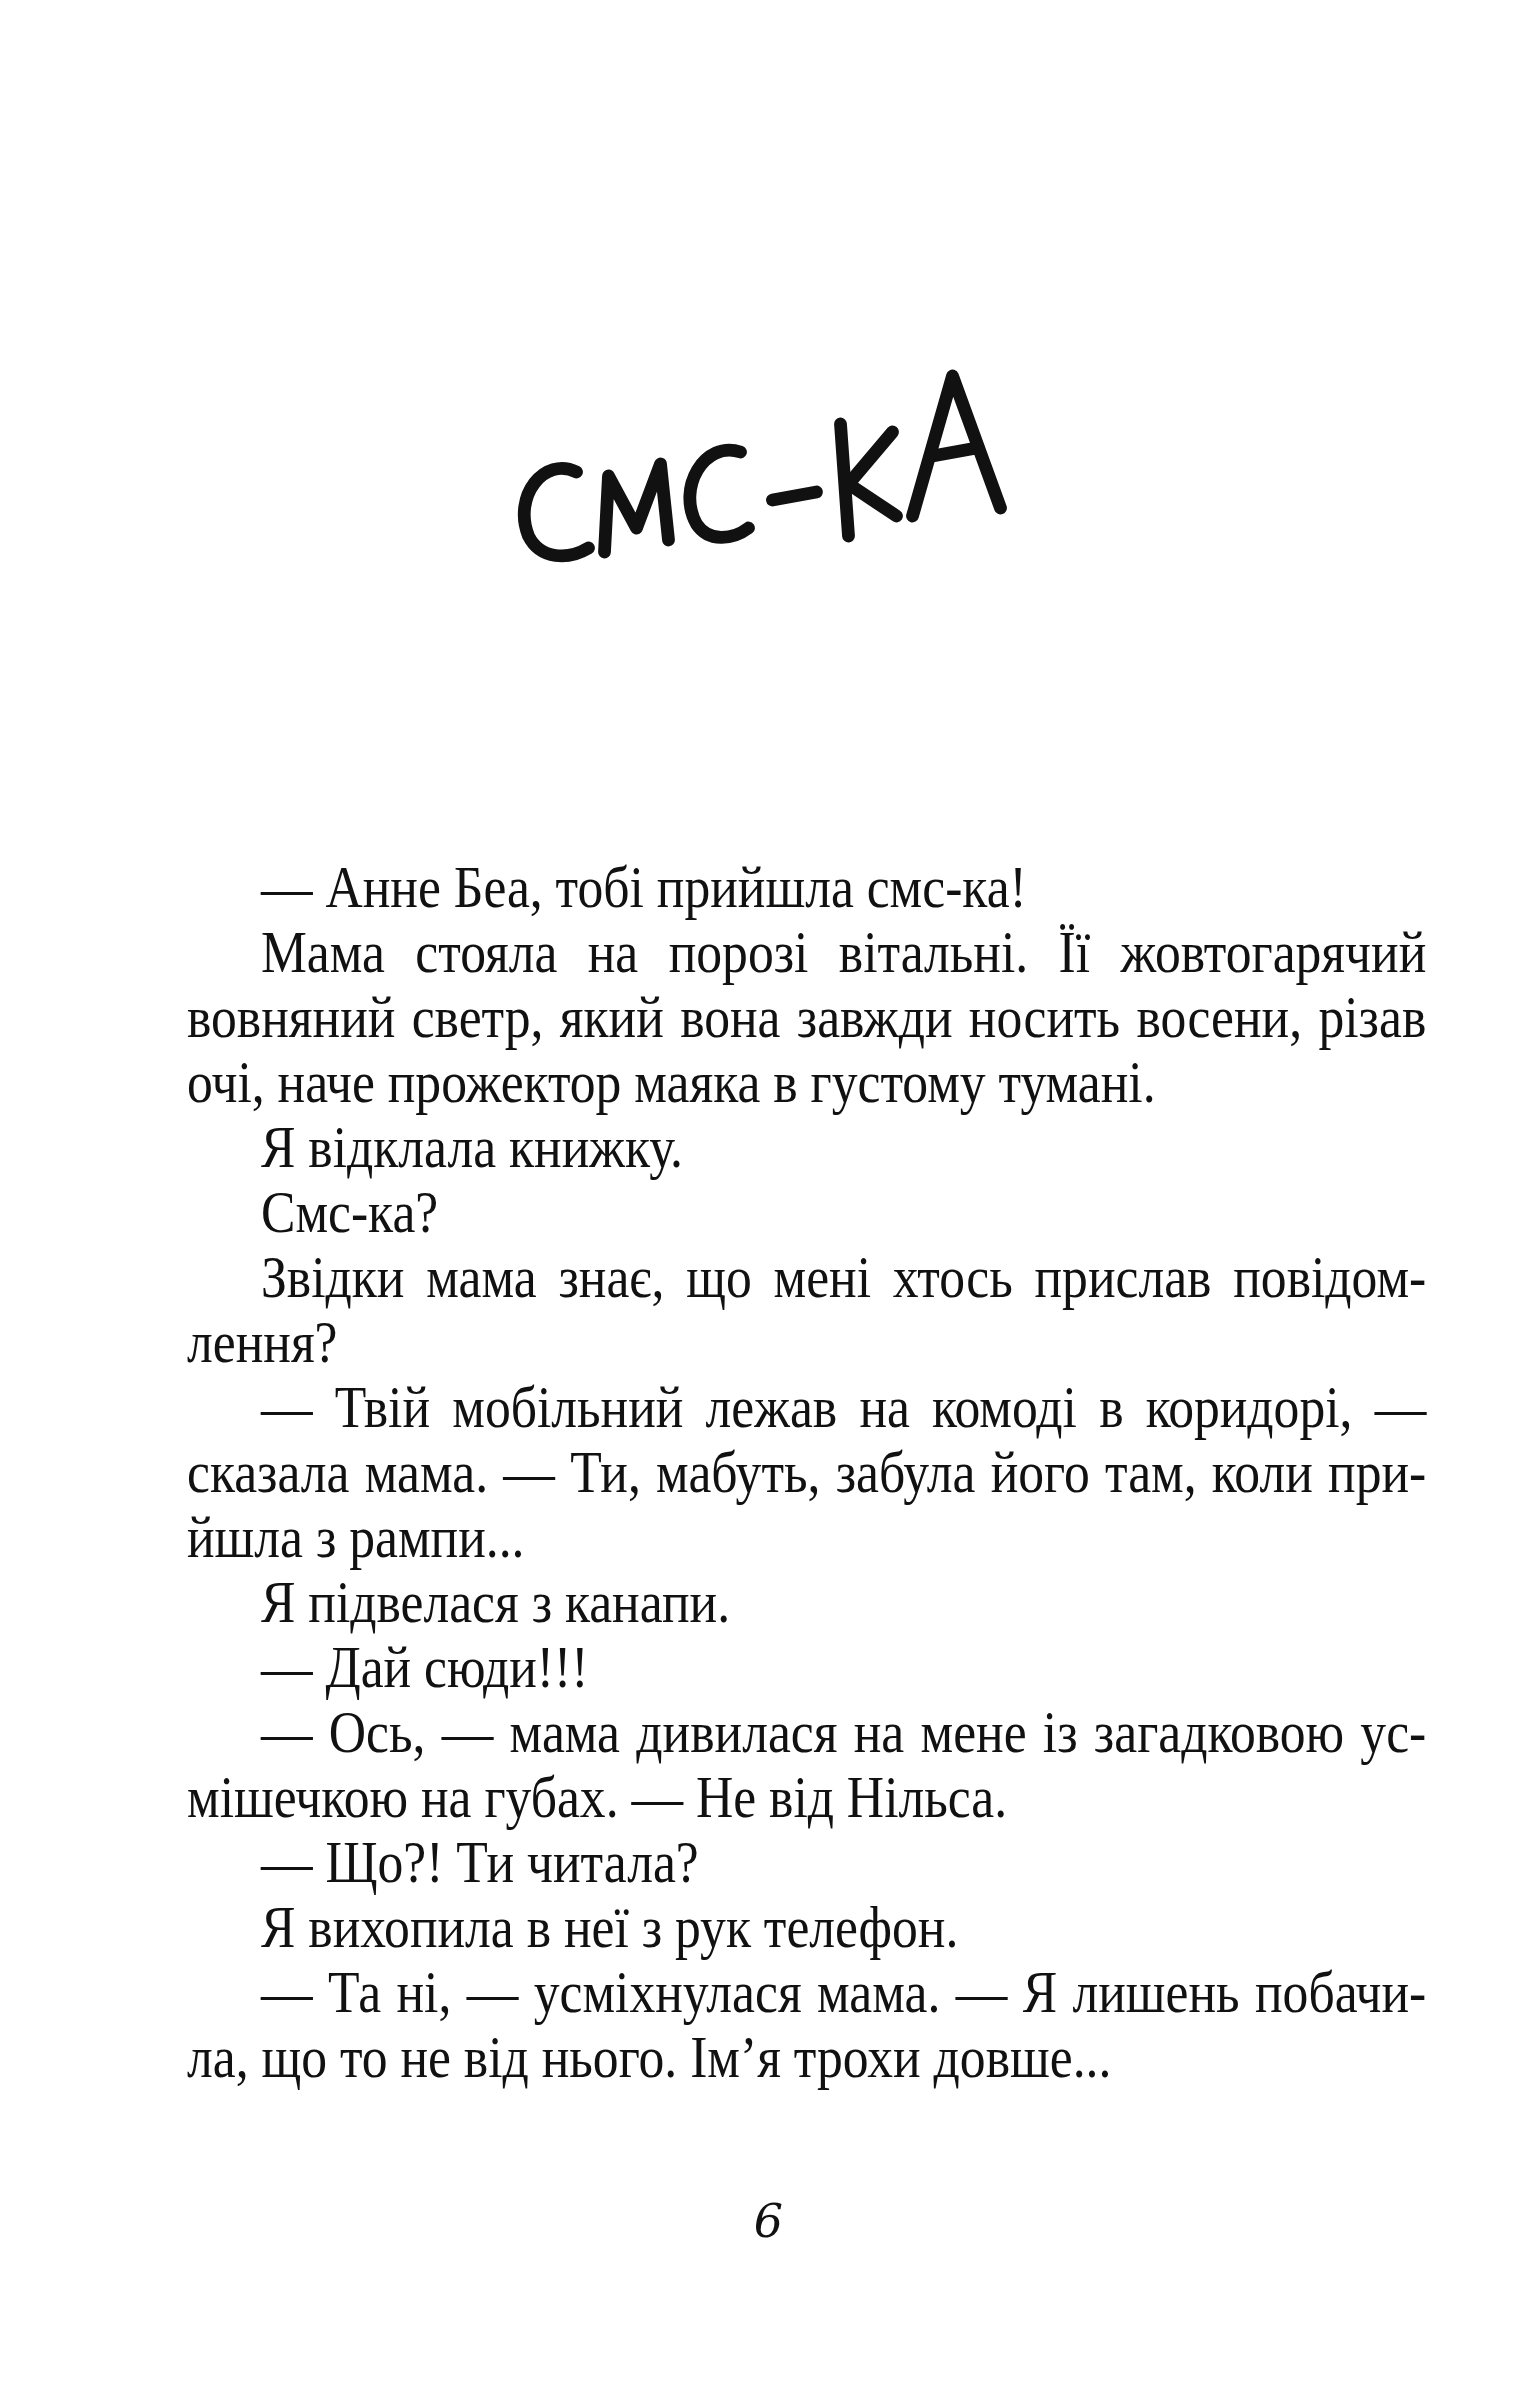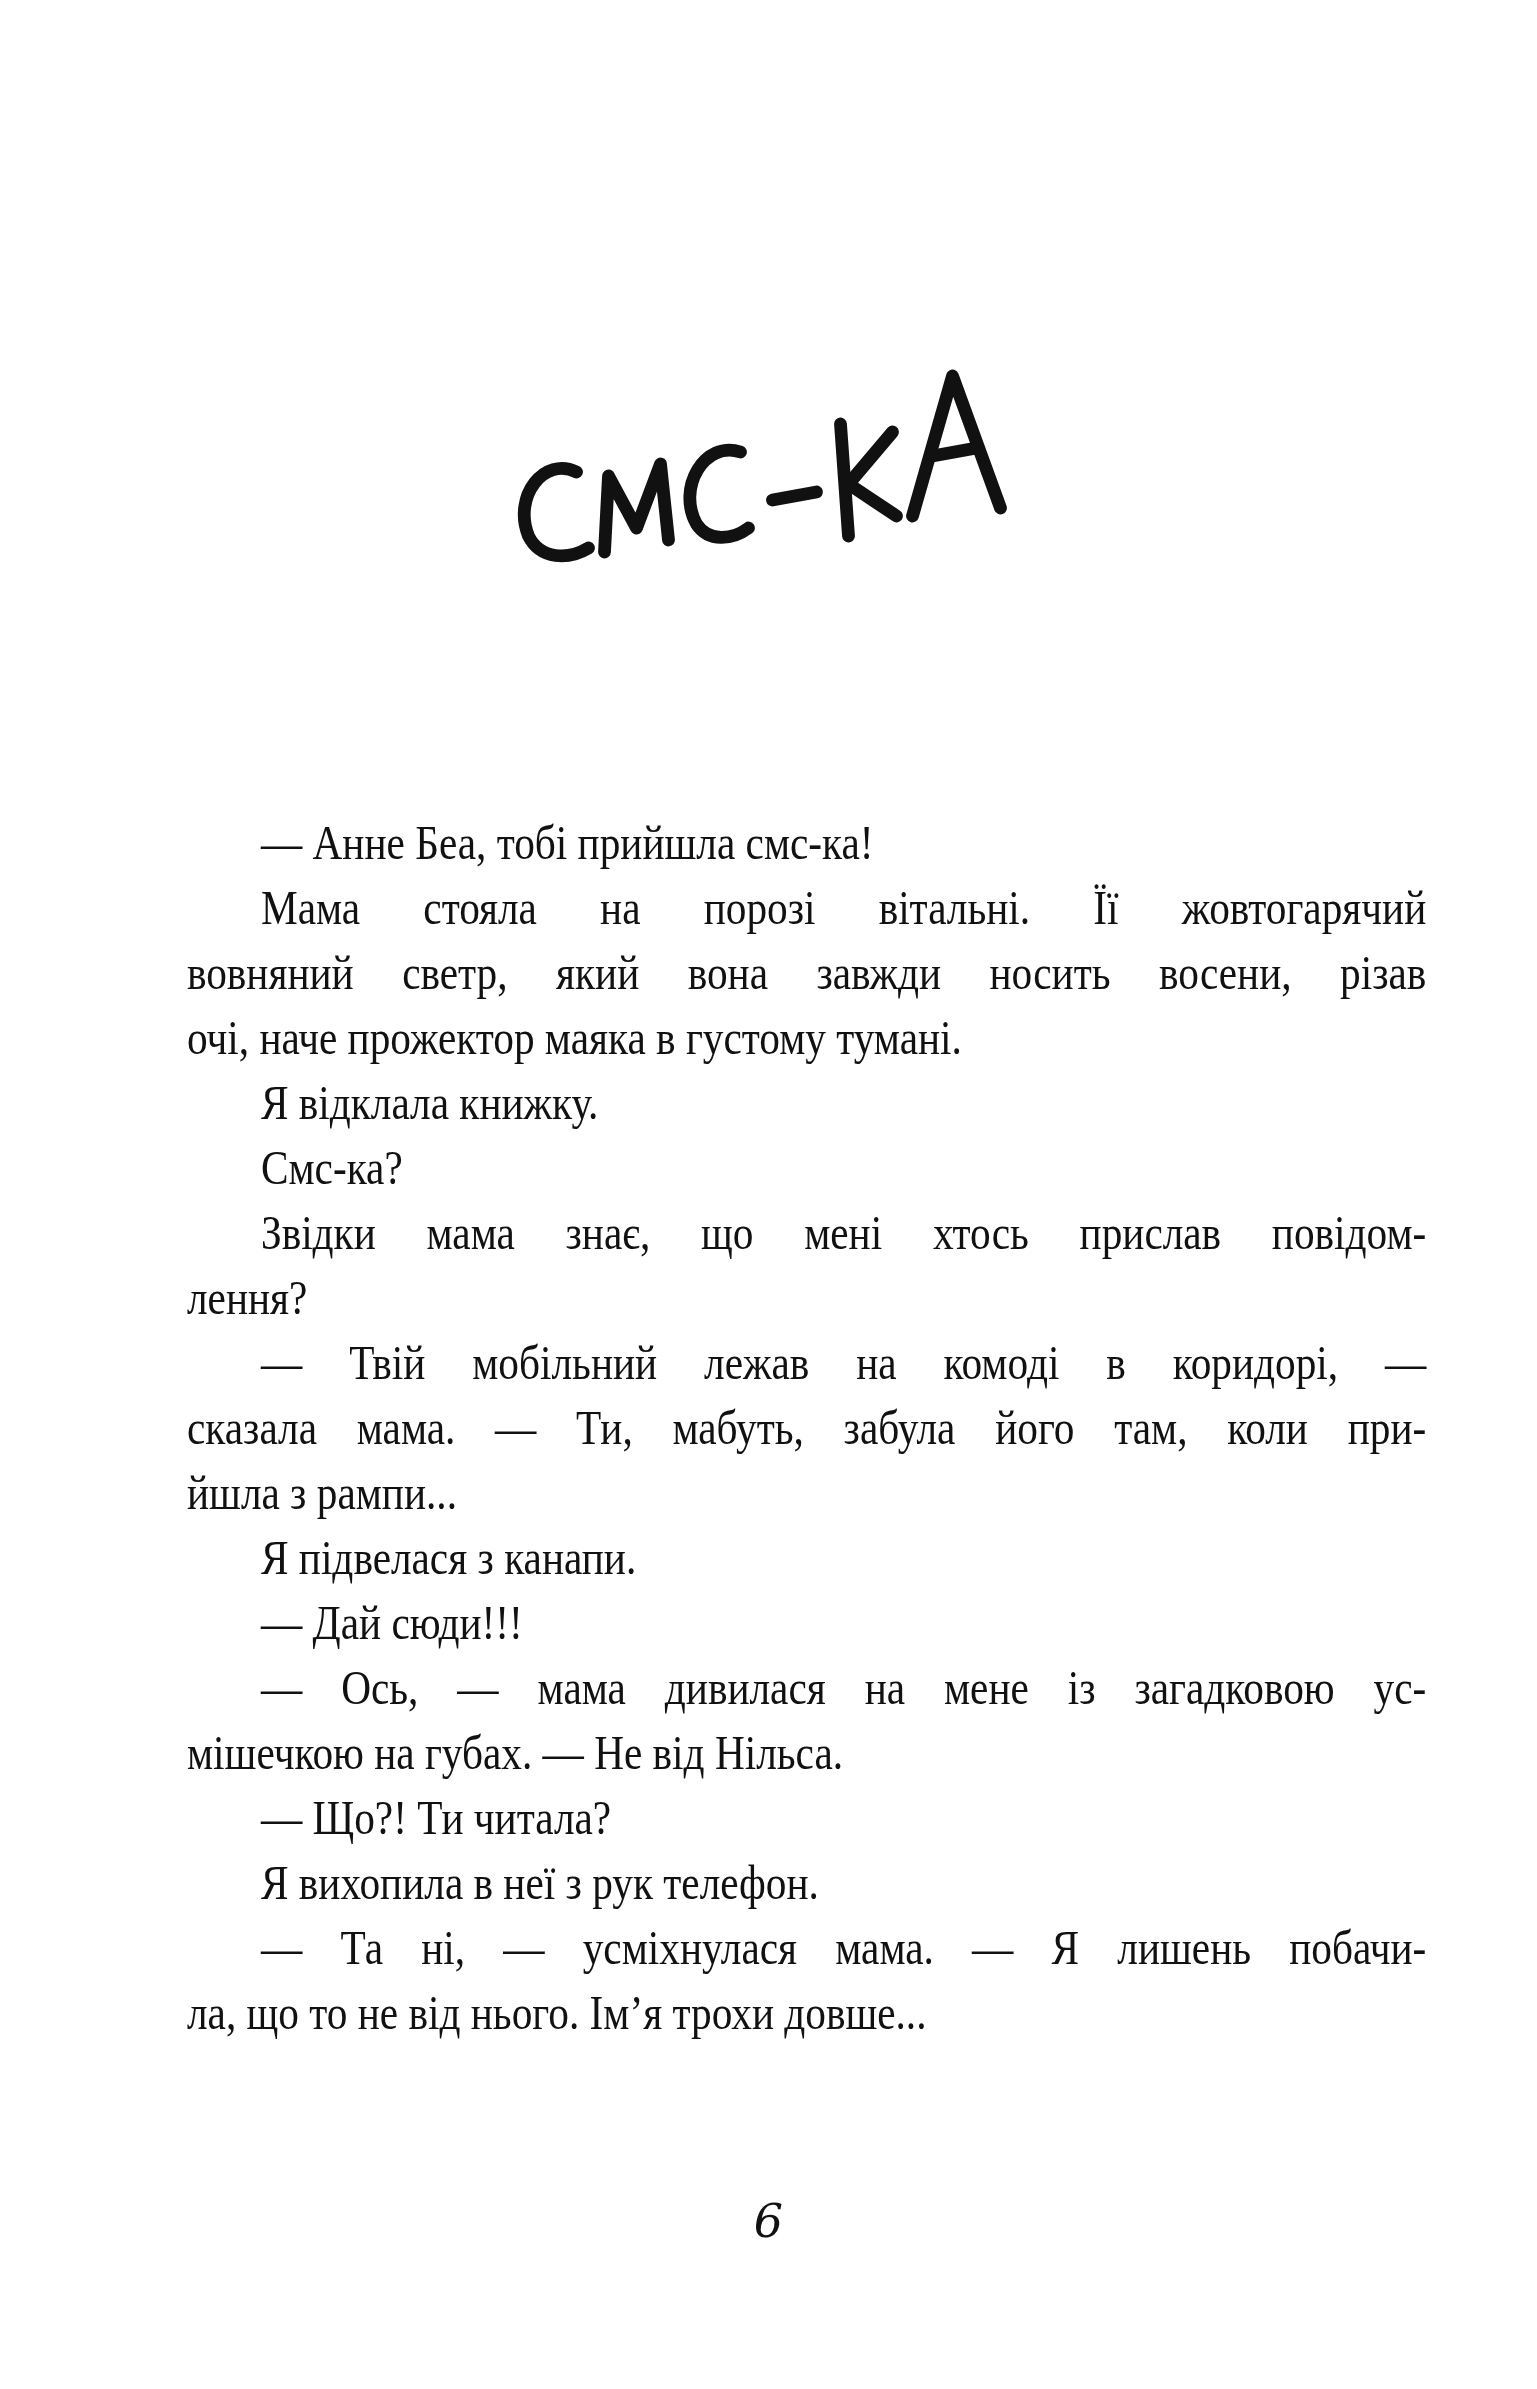--- a/index.html
+++ b/index.html
@@ -2,23 +2,23 @@
 <html style="font-size:13px"><head>
 <meta charset="utf-8">
 <style>
   html, body { margin: 0; padding: 0; background: #ffffff; }
   body { width: 1537px; height: 2389px; position: relative; overflow: hidden; }
   .title {
     position: absolute; left: 496px; top: 336px; width: 657px; height: 240px;
   }
   .title svg { width: 100%; height: 100%; }
   .body-text {
-    position: absolute; left: 187px; top: 810px; width: 1240px;
+    position: absolute; left: 187px; top: 855px; width: 1240px;
     font-family: "Liberation Serif", serif;
-    font-size: 48px; line-height: 65px; color: #111;
+    font-size: 60px; line-height: 65px; color: #111;
     transform-origin: left top;
   }
   .line {
     white-space: nowrap; height: 65px;
     transform: scaleX(0.86); transform-origin: left center;
   }
   .line.full { text-align: justify; text-align-last: justify; width: 1441px; }
   .line.indent { padding-left: 86px; }
   .line.indent.full { width: 1355px; }
   .page-num {

